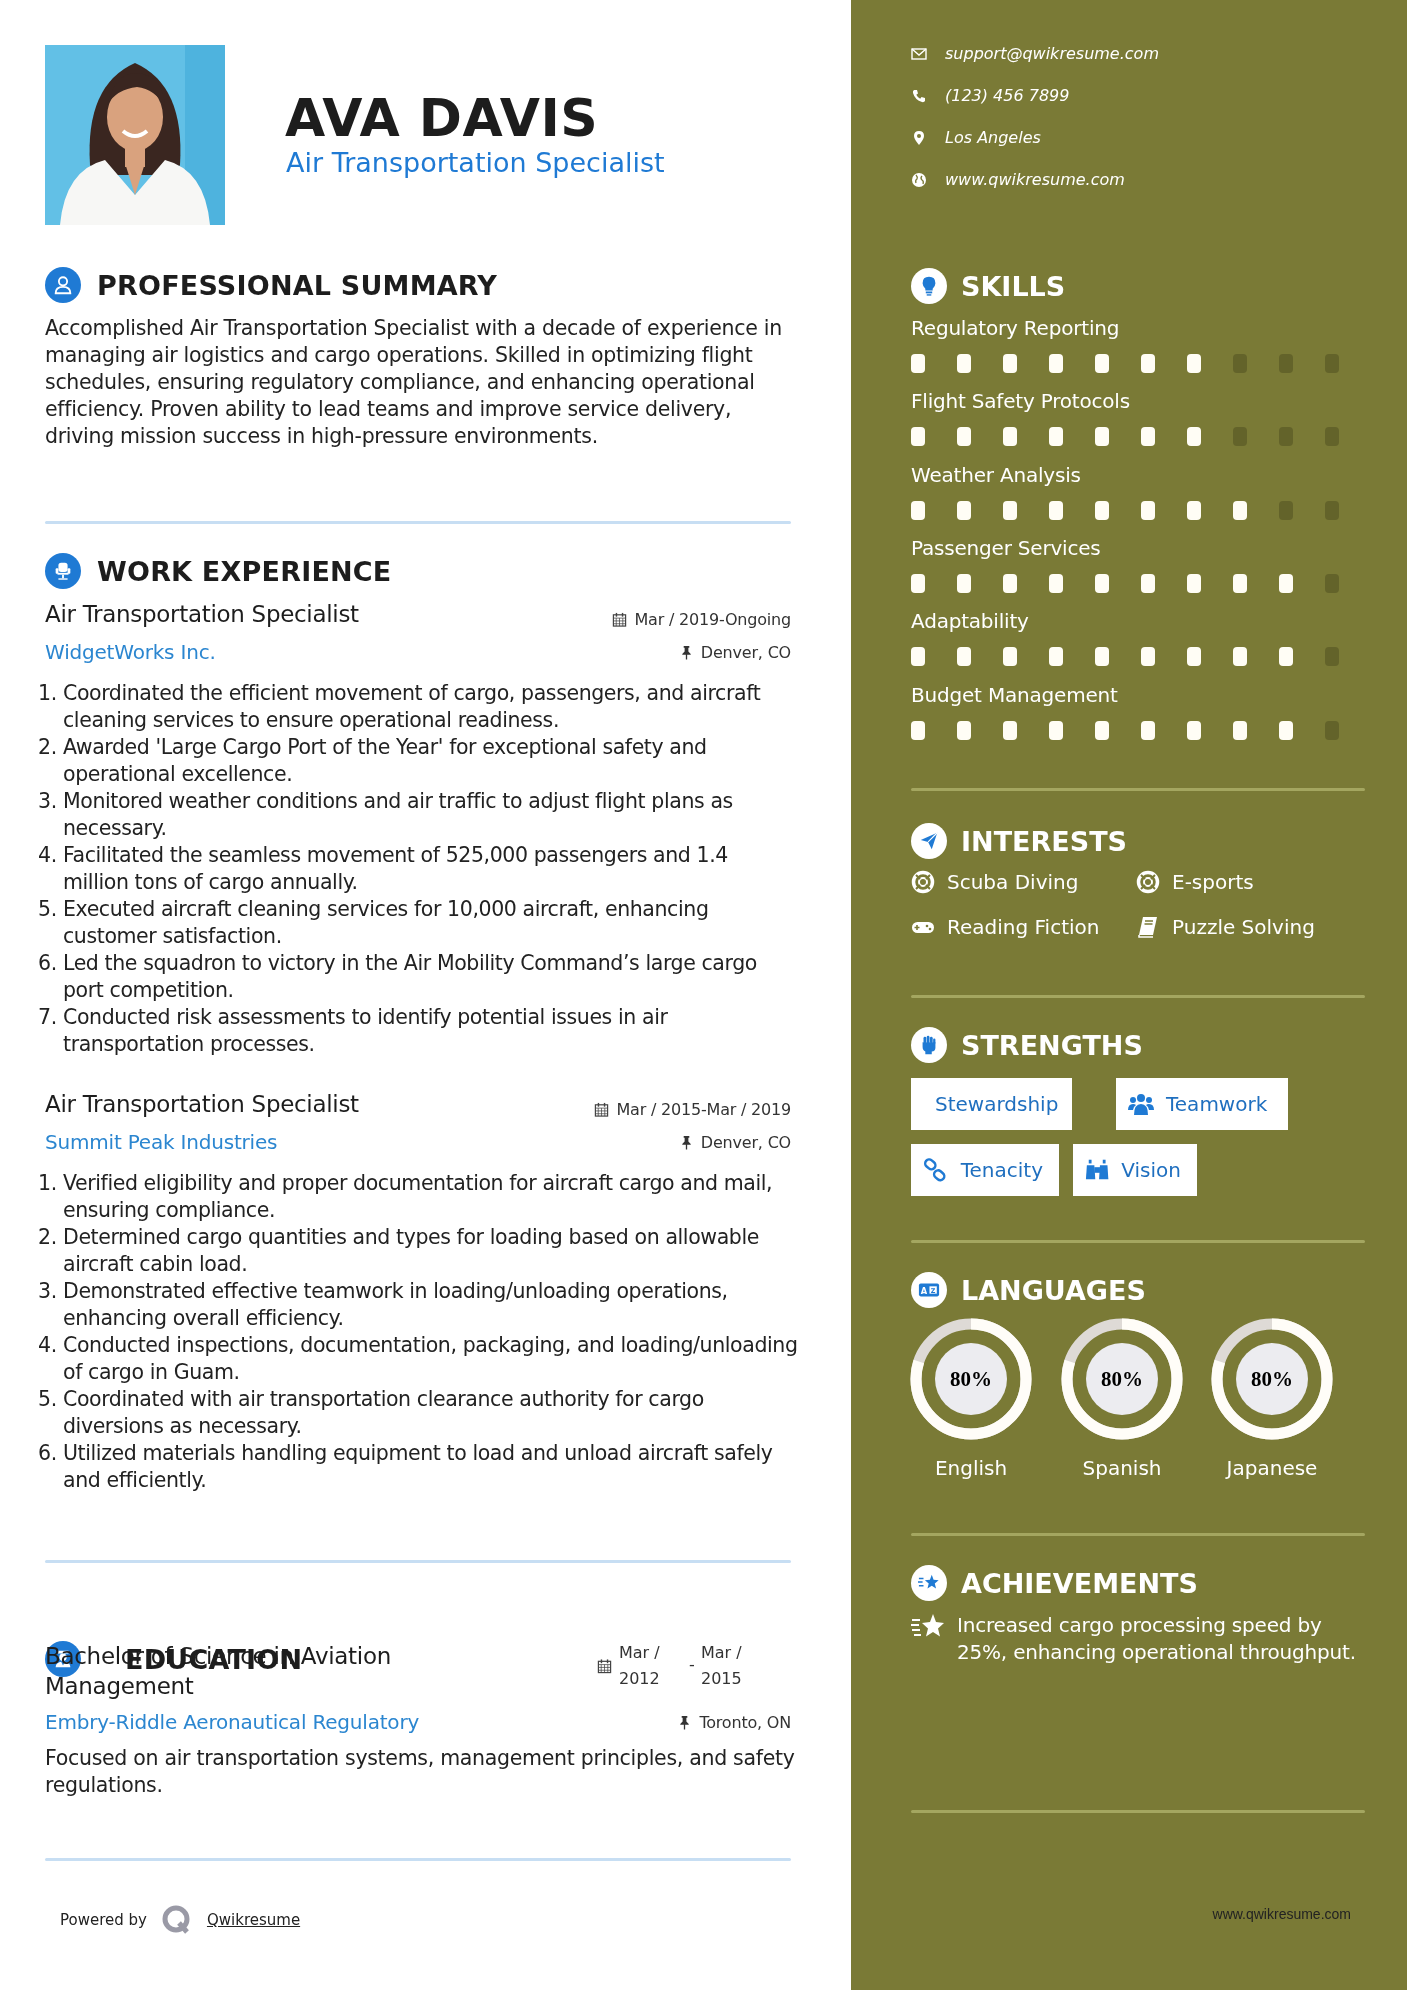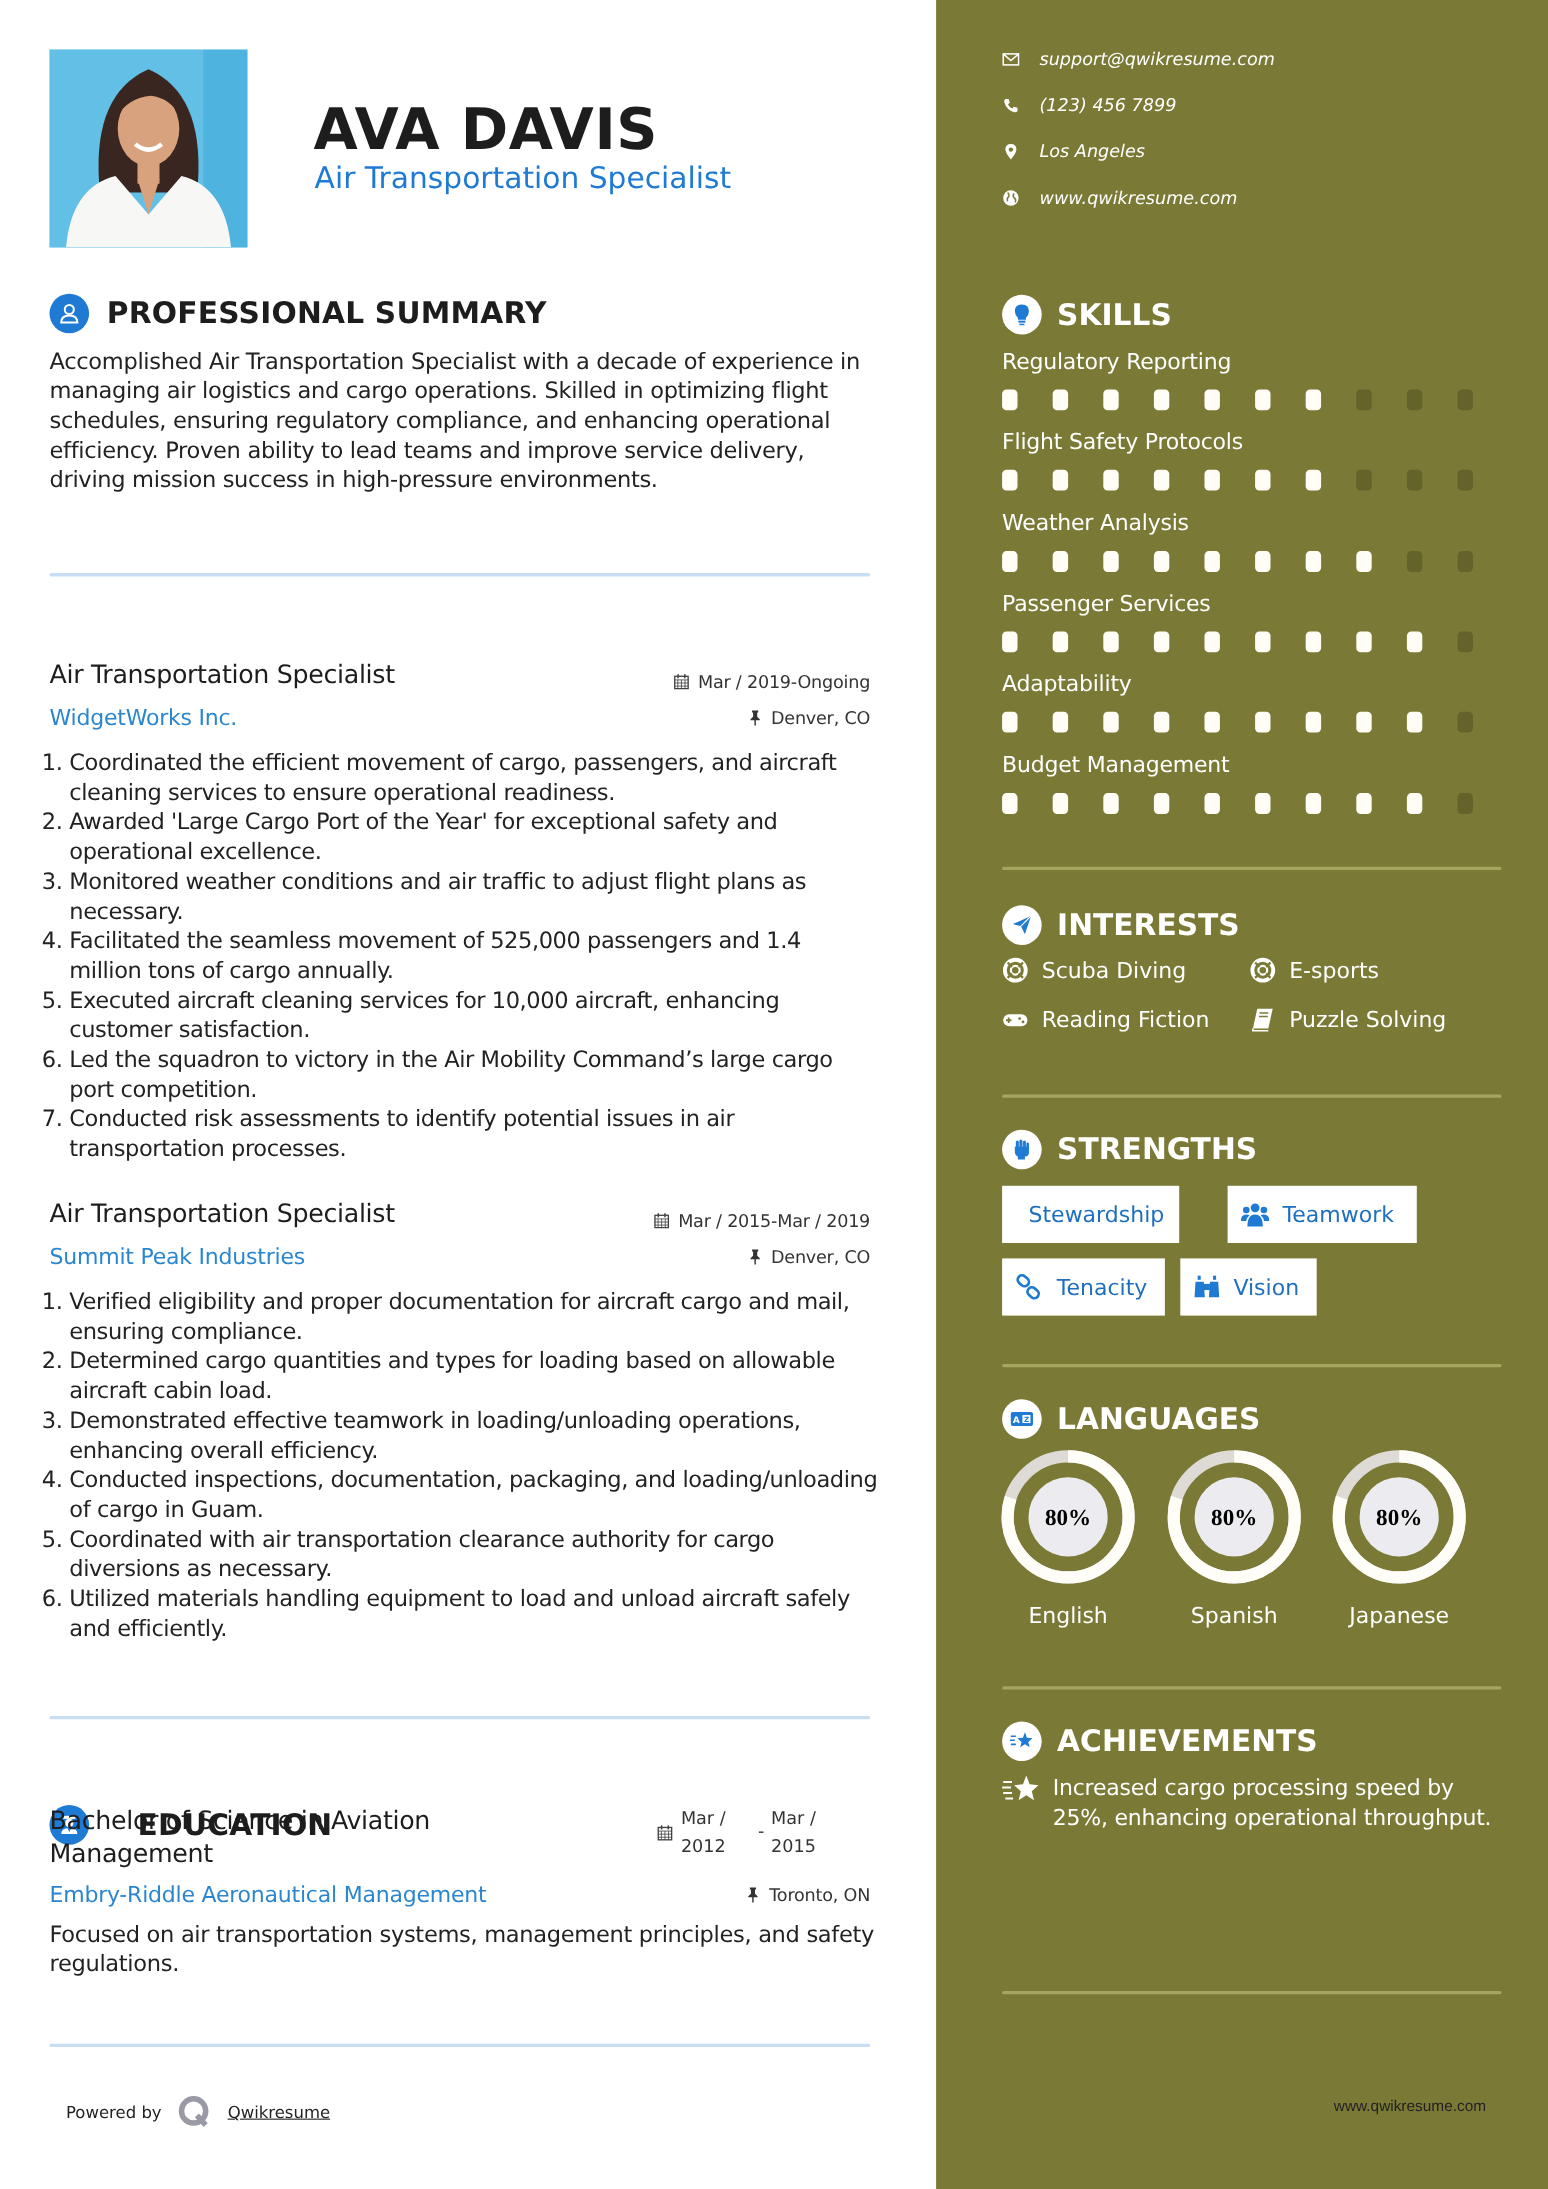--- a/index.html
+++ b/index.html
@@ -98,20 +98,33 @@
       <svg viewBox="0 0 24 24">
           <circle cx="12" cy="8" r="4.5" fill="none" stroke="#fff" stroke-width="2"></circle>
           <path d="M4 21 Q4 14 12 14 Q20 14 20 21 Z" fill="none" stroke="#fff" stroke-width="2"></path>
         </svg>
     </div>
     <div class="sec-title">PROFESSIONAL SUMMARY</div>
   </div>
   <div class="para" style="top:315px;">Accomplished Air Transportation Specialist with a decade of experience in managing air logistics and cargo operations. Skilled in optimizing flight schedules, ensuring regulatory compliance, and enhancing operational efficiency. Proven ability to lead teams and improve service delivery, driving mission success in high-pressure environments.</div>
   <div class="divider" style="top:521px;"></div>
 
+  <div class="sec-head" style="top:553px;">
+    <div class="sec-icon">
+      <svg viewBox="0 0 24 24">
+          <rect x="7" y="3" width="10" height="10" rx="3" fill="#fff"></rect>
+          <rect x="4" y="9" width="3" height="6" rx="1" fill="#fff"></rect>
+          <rect x="17" y="9" width="3" height="6" rx="1" fill="#fff"></rect>
+          <rect x="6" y="14" width="12" height="2" fill="#fff"></rect>
+          <rect x="11" y="16" width="2" height="4" fill="#fff"></rect>
+          <rect x="7" y="20" width="10" height="1.5" fill="#fff"></rect>
+        </svg>
+    </div>
+    <div class="sec-title">WORK EXPERIENCE</div>
+  </div>
 
   <div class="job-title" style="top:601px;">Air Transportation Specialist</div>
   <div class="meta" style="top:610px;">
     <svg viewBox="0 0 16 16">
         <rect x="1.5" y="3" width="13" height="12" fill="none" stroke="#444" stroke-width="1.3"></rect>
         <rect x="4" y="1" width="1.5" height="4" fill="#444"></rect>
         <rect x="10.5" y="1" width="1.5" height="4" fill="#444"></rect>
         <path d="M1.5 6.5 H14.5 M4.5 6.5 V15 M8 6.5 V15 M11.5 6.5 V15 M1.5 9.5 H14.5 M1.5 12.5 H14.5" stroke="#444" stroke-width="0.8"></path>
       </svg>
     <span>Mar / 2019-Ongoing</span>
@@ -225,21 +238,21 @@
     <div class="col">
         <div>Mar /</div>
         <div>2012</div>
       </div>
     <div class="dash">-</div>
     <div class="col">
         <div>Mar /</div>
         <div>2015</div>
       </div>
   </div>
-  <div class="company" style="top:1710px;">Embry-Riddle Aeronautical Management</div>
+  <div class="company" style="top:1710px;">Embry-Riddle Aeronautical Regulatory</div>
   <div class="meta" style="top:1713px;">
     <svg viewBox="0 0 16 16">
         <path d="M5 1 H11 V3 L10 3 L10 7 L12.5 9.5 V10.5 H8.7 V15.5 H7.3 V10.5 H3.5 V9.5 L6 7 L6 3 L5 3 Z" fill="#333"></path>
       </svg>
     <span>Toronto, ON</span>
   </div>
   <div class="para" style="top:1745px;">Focused on air transportation systems, management principles, and safety regulations.</div>
 
   <div class="divider" style="top:1858px;"></div>
 

